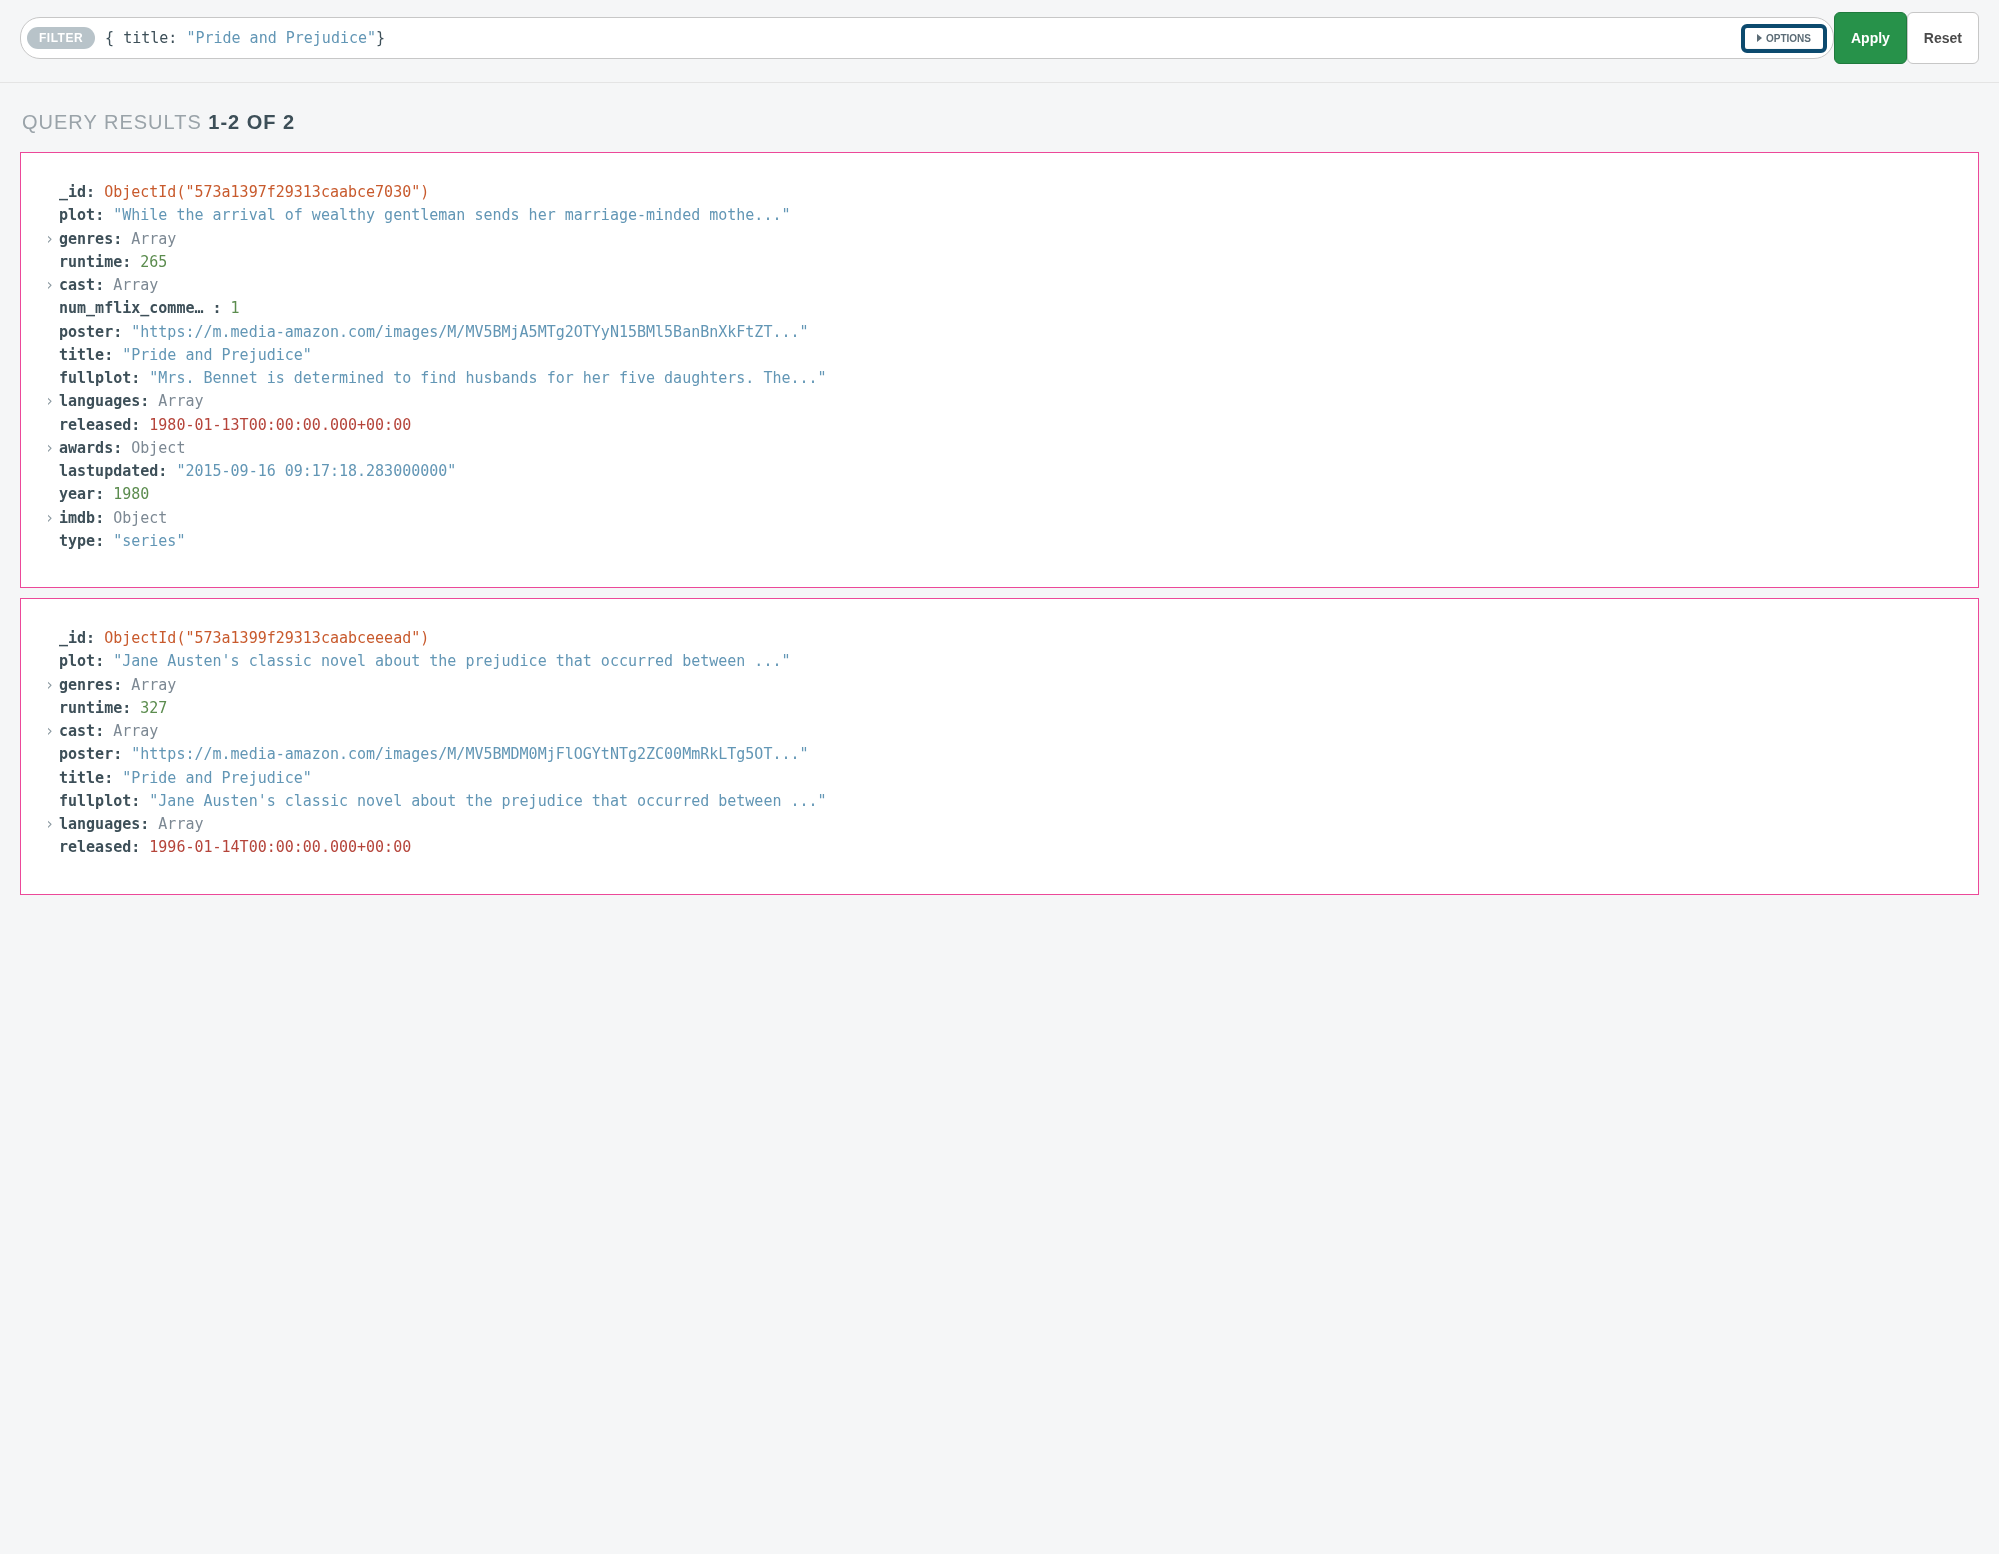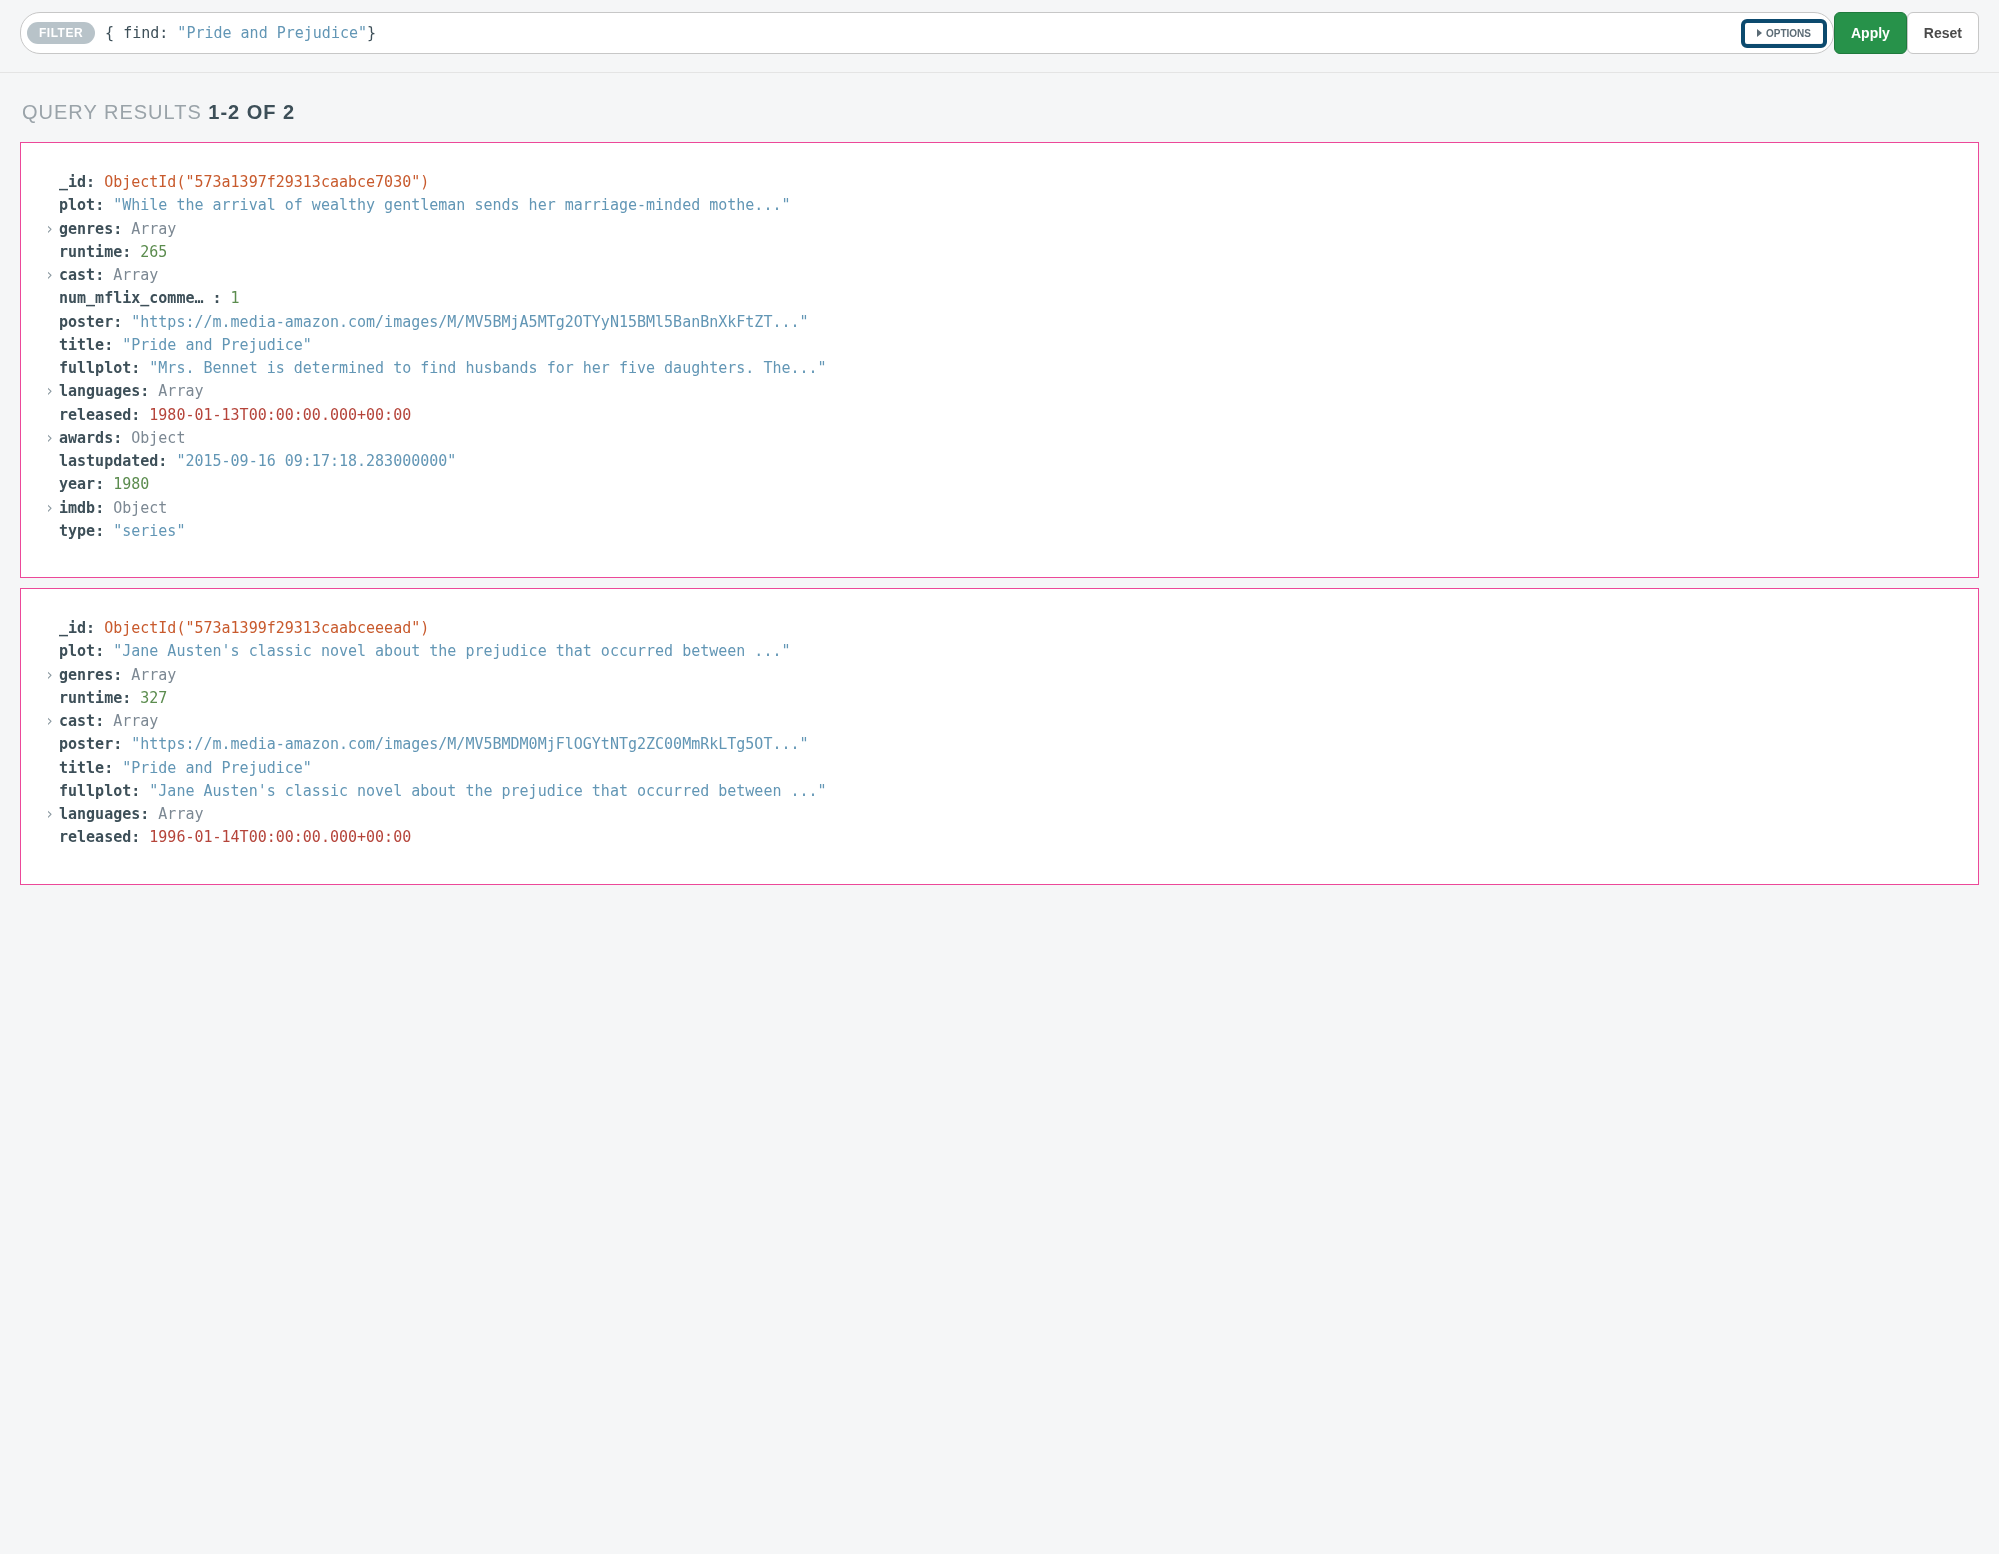--- a/index.html
+++ b/index.html
@@ -65,21 +65,21 @@
     margin-left: 8px;
     box-shadow: inset 0 -1px 0 rgba(0,0,0,0.03);
   }
   .options-pill .tri {
     width: 0; height: 0;
     border-top: 4px solid transparent;
     border-bottom: 4px solid transparent;
     border-left: 5px solid #5b6b75;
   }
   .btn {
-    height: 42px;
+    height: 52px;
     border-radius: 6px;
     padding: 0 16px;
     font-weight: 600;
     font-size: 14px;
     border: 1px solid transparent;
     cursor: pointer;
   }
   .btn-apply {
     background: #27924a;
     color: #fff;
@@ -132,21 +132,21 @@
   .v-date   { color:#b5443a; }
   .v-type   { color:#7c8893; }
 </style>
 </head>
 <body>
 
 <div class="filter-bar">
   <div class="filter-track">
     <span class="filter-badge">FILTER</span>
     <span class="filter-query mono">
-      <span class="brace">{</span><span class="key"> </span><span class="key">find:</span><span> </span><span class="str">"Pride and Prejudice"</span><span class="brace">}</span>
+      <span class="brace">{</span><span class="key"> </span><span class="key">title:</span><span> </span><span class="str">"Pride and Prejudice"</span><span class="brace">}</span>
     </span>
     <div class="options-pill">
       <span class="tri"></span>
       <span>OPTIONS</span>
     </div>
   </div>
   <button class="btn btn-apply">Apply</button>
   <button class="btn btn-reset">Reset</button>
 </div>
 

